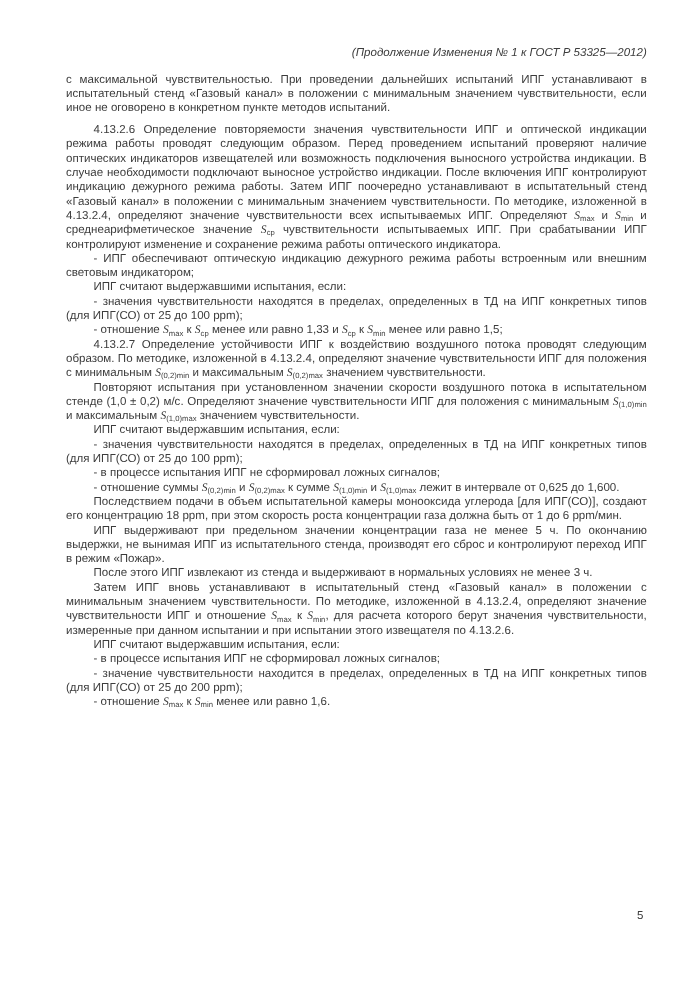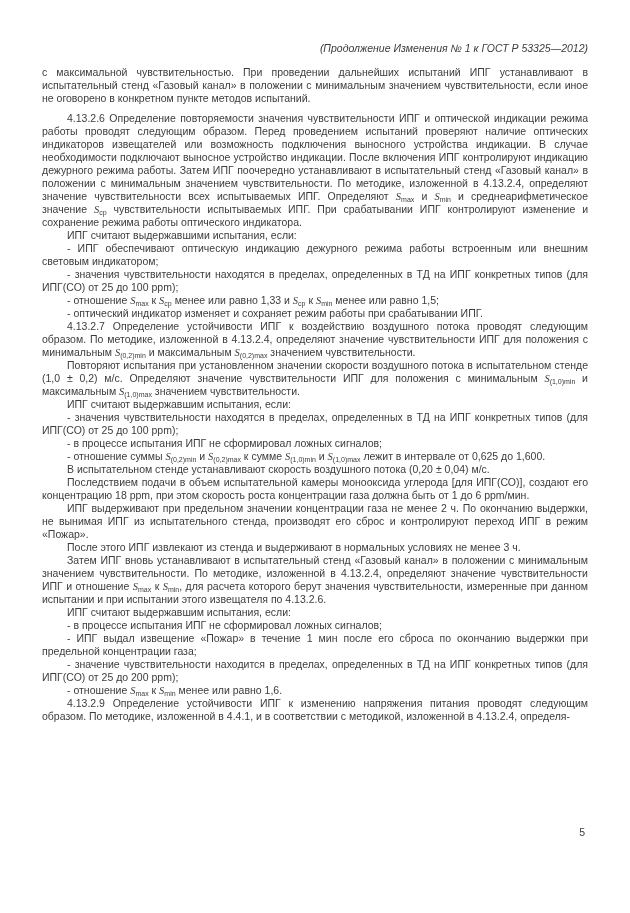--- a/index.html
+++ b/index.html
@@ -10,21 +10,21 @@
   .page {
     position: relative;
     width: 630px;
     height: 879px;
     box-sizing: border-box;
     background: #ffffff;
     color: #3c3c3c;
     font-family: "Liberation Sans", sans-serif;
     font-size: 10.5px;
     line-height: 13px;
-    padding: 42px 42px 0 42px;
+    padding: 42px 42px 0 60px;
     overflow: hidden;
   }
   .running-header {
     text-align: right;
     font-style: italic;
     margin: 0 0 11px 0;
     white-space: nowrap;
   }
   .doc-body .para {
     margin: 0;
@@ -55,38 +55,34 @@
 </style>
 </head>
 <body>
 
 <div class="page">
   <p class="running-header">(Продолжение Изменения № 1 к ГОСТ Р 53325—2012)</p>
 
   <div class="doc-body">
       <p class="para">с максимальной чувствительностью. При проведении дальнейших испытаний ИПГ устанавливают в испытательный стенд «Газовый канал» в положении с минимальным значением чувствительности, если иное не оговорено в конкретном пункте методов испытаний.</p>
       <p class="para indent">4.13.2.6 Определение повторяемости значения чувствительности ИПГ и оптической индикации режима работы проводят следующим образом. Перед проведением испытаний проверяют наличие оптических индикаторов извещателей или возможность подключения выносного устройства индикации. В случае необходимости подключают выносное устройство индикации. После включения ИПГ контролируют индикацию дежурного режима работы. Затем ИПГ поочередно устанавливают в испытательный стенд «Газовый канал» в положении с минимальным значением чувствительности. По методике, изложенной в 4.13.2.4, определяют значение чувствительности всех испытываемых ИПГ. Определяют <span class="var">S</span><sub>max</sub> и <span class="var">S</span><sub>min</sub> и среднеарифметическое значение <span class="var">S</span><sub>ср</sub> чувствительности испытываемых ИПГ. При срабатывании ИПГ контролируют изменение и сохранение режима работы оптического индикатора.</p>
+      <p class="para indent">- ИПГ обеспечивают оптическую индикацию дежурного режима работы встроенным или внешним световым индикатором;</p>
       <p class="para indent">ИПГ считают выдержавшими испытания, если:</p>
-      <p class="para indent">- ИПГ обеспечивают оптическую индикацию дежурного режима работы встроенным или внешним световым индикатором;</p>
       <p class="para indent">- значения чувствительности находятся в пределах, определенных в ТД на ИПГ конкретных типов (для ИПГ(СО) от 25 до 100 ppm);</p>
       <p class="para indent">- отношение <span class="var">S</span><sub>max</sub> к <span class="var">S</span><sub>ср</sub> менее или равно 1,33 и <span class="var">S</span><sub>ср</sub> к <span class="var">S</span><sub>min</sub> менее или равно 1,5;</p>
-      <p class="para indent">- оптический индикатор изменяет и сохраняет режим работы при срабатывании ИПГ.</p>
       <p class="para indent">4.13.2.7 Определение устойчивости ИПГ к воздействию воздушного потока проводят следующим образом. По методике, изложенной в 4.13.2.4, определяют значение чувствительности ИПГ для положения с минимальным <span class="var">S</span><sub>(0,2)min</sub> и максимальным <span class="var">S</span><sub>(0,2)max</sub> значением чувствительности.</p>
       <p class="para indent">Повторяют испытания при установленном значении скорости воздушного потока в испытательном стенде (1,0 ± 0,2) м/с. Определяют значение чувствительности ИПГ для положения с минимальным <span class="var">S</span><sub>(1,0)min</sub> и максимальным <span class="var">S</span><sub>(1,0)max</sub> значением чувствительности.</p>
       <p class="para indent">ИПГ считают выдержавшим испытания, если:</p>
       <p class="para indent">- значения чувствительности находятся в пределах, определенных в ТД на ИПГ конкретных типов (для ИПГ(СО) от 25 до 100 ppm);</p>
       <p class="para indent">- в процессе испытания ИПГ не сформировал ложных сигналов;</p>
       <p class="para indent">- отношение суммы <span class="var">S</span><sub>(0,2)min</sub> и <span class="var">S</span><sub>(0,2)max</sub> к сумме <span class="var">S</span><sub>(1,0)min</sub> и <span class="var">S</span><sub>(1,0)max</sub> лежит в интервале от 0,625 до 1,600.</p>
-      <p class="para indent">В испытательном стенде устанавливают скорость воздушного потока (0,20 ± 0,04) м/с.</p>
       <p class="para indent">Последствием подачи в объем испытательной камеры монооксида углерода [для ИПГ(СО)], создают его концентрацию 18 ppm, при этом скорость роста концентрации газа должна быть от 1 до 6 ppm/мин.</p>
-      <p class="para indent">ИПГ выдерживают при предельном значении концентрации газа не менее 2 ч. По окончанию выдержки, не вынимая ИПГ из испытательного стенда, производят его сброс и контролируют переход ИПГ в режим «Пожар».</p>
+      <p class="para indent">ИПГ выдерживают при предельном значении концентрации газа не менее 5 ч. По окончанию выдержки, не вынимая ИПГ из испытательного стенда, производят его сброс и контролируют переход ИПГ в режим «Пожар».</p>
       <p class="para indent">После этого ИПГ извлекают из стенда и выдерживают в нормальных условиях не менее 3 ч.</p>
       <p class="para indent">Затем ИПГ вновь устанавливают в испытательный стенд «Газовый канал» в положении с минимальным значением чувствительности. По методике, изложенной в 4.13.2.4, определяют значение чувствительности ИПГ и отношение <span class="var">S</span><sub>max</sub> к <span class="var">S</span><sub>min</sub>, для расчета которого берут значения чувствительности, измеренные при данном испытании и при испытании этого извещателя по 4.13.2.6.</p>
       <p class="para indent">ИПГ считают выдержавшим испытания, если:</p>
       <p class="para indent">- в процессе испытания ИПГ не сформировал ложных сигналов;</p>
-      <p class="para indent">- ИПГ выдал извещение «Пожар» в течение 1 мин после его сброса по окончанию выдержки при предельной концентрации газа;</p>
       <p class="para indent">- значение чувствительности находится в пределах, определенных в ТД на ИПГ конкретных типов (для ИПГ(СО) от 25 до 200 ppm);</p>
       <p class="para indent">- отношение <span class="var">S</span><sub>max</sub> к <span class="var">S</span><sub>min</sub> менее или равно 1,6.</p>
-      <p class="para indent">4.13.2.9 Определение устойчивости ИПГ к изменению напряжения питания проводят следующим образом. По методике, изложенной в 4.4.1, и в соответствии с методикой, изложенной в 4.13.2.4, определя-</p>
     </div>
 
   <div class="page-number">5</div>
 </div>
 
 </body></html>

